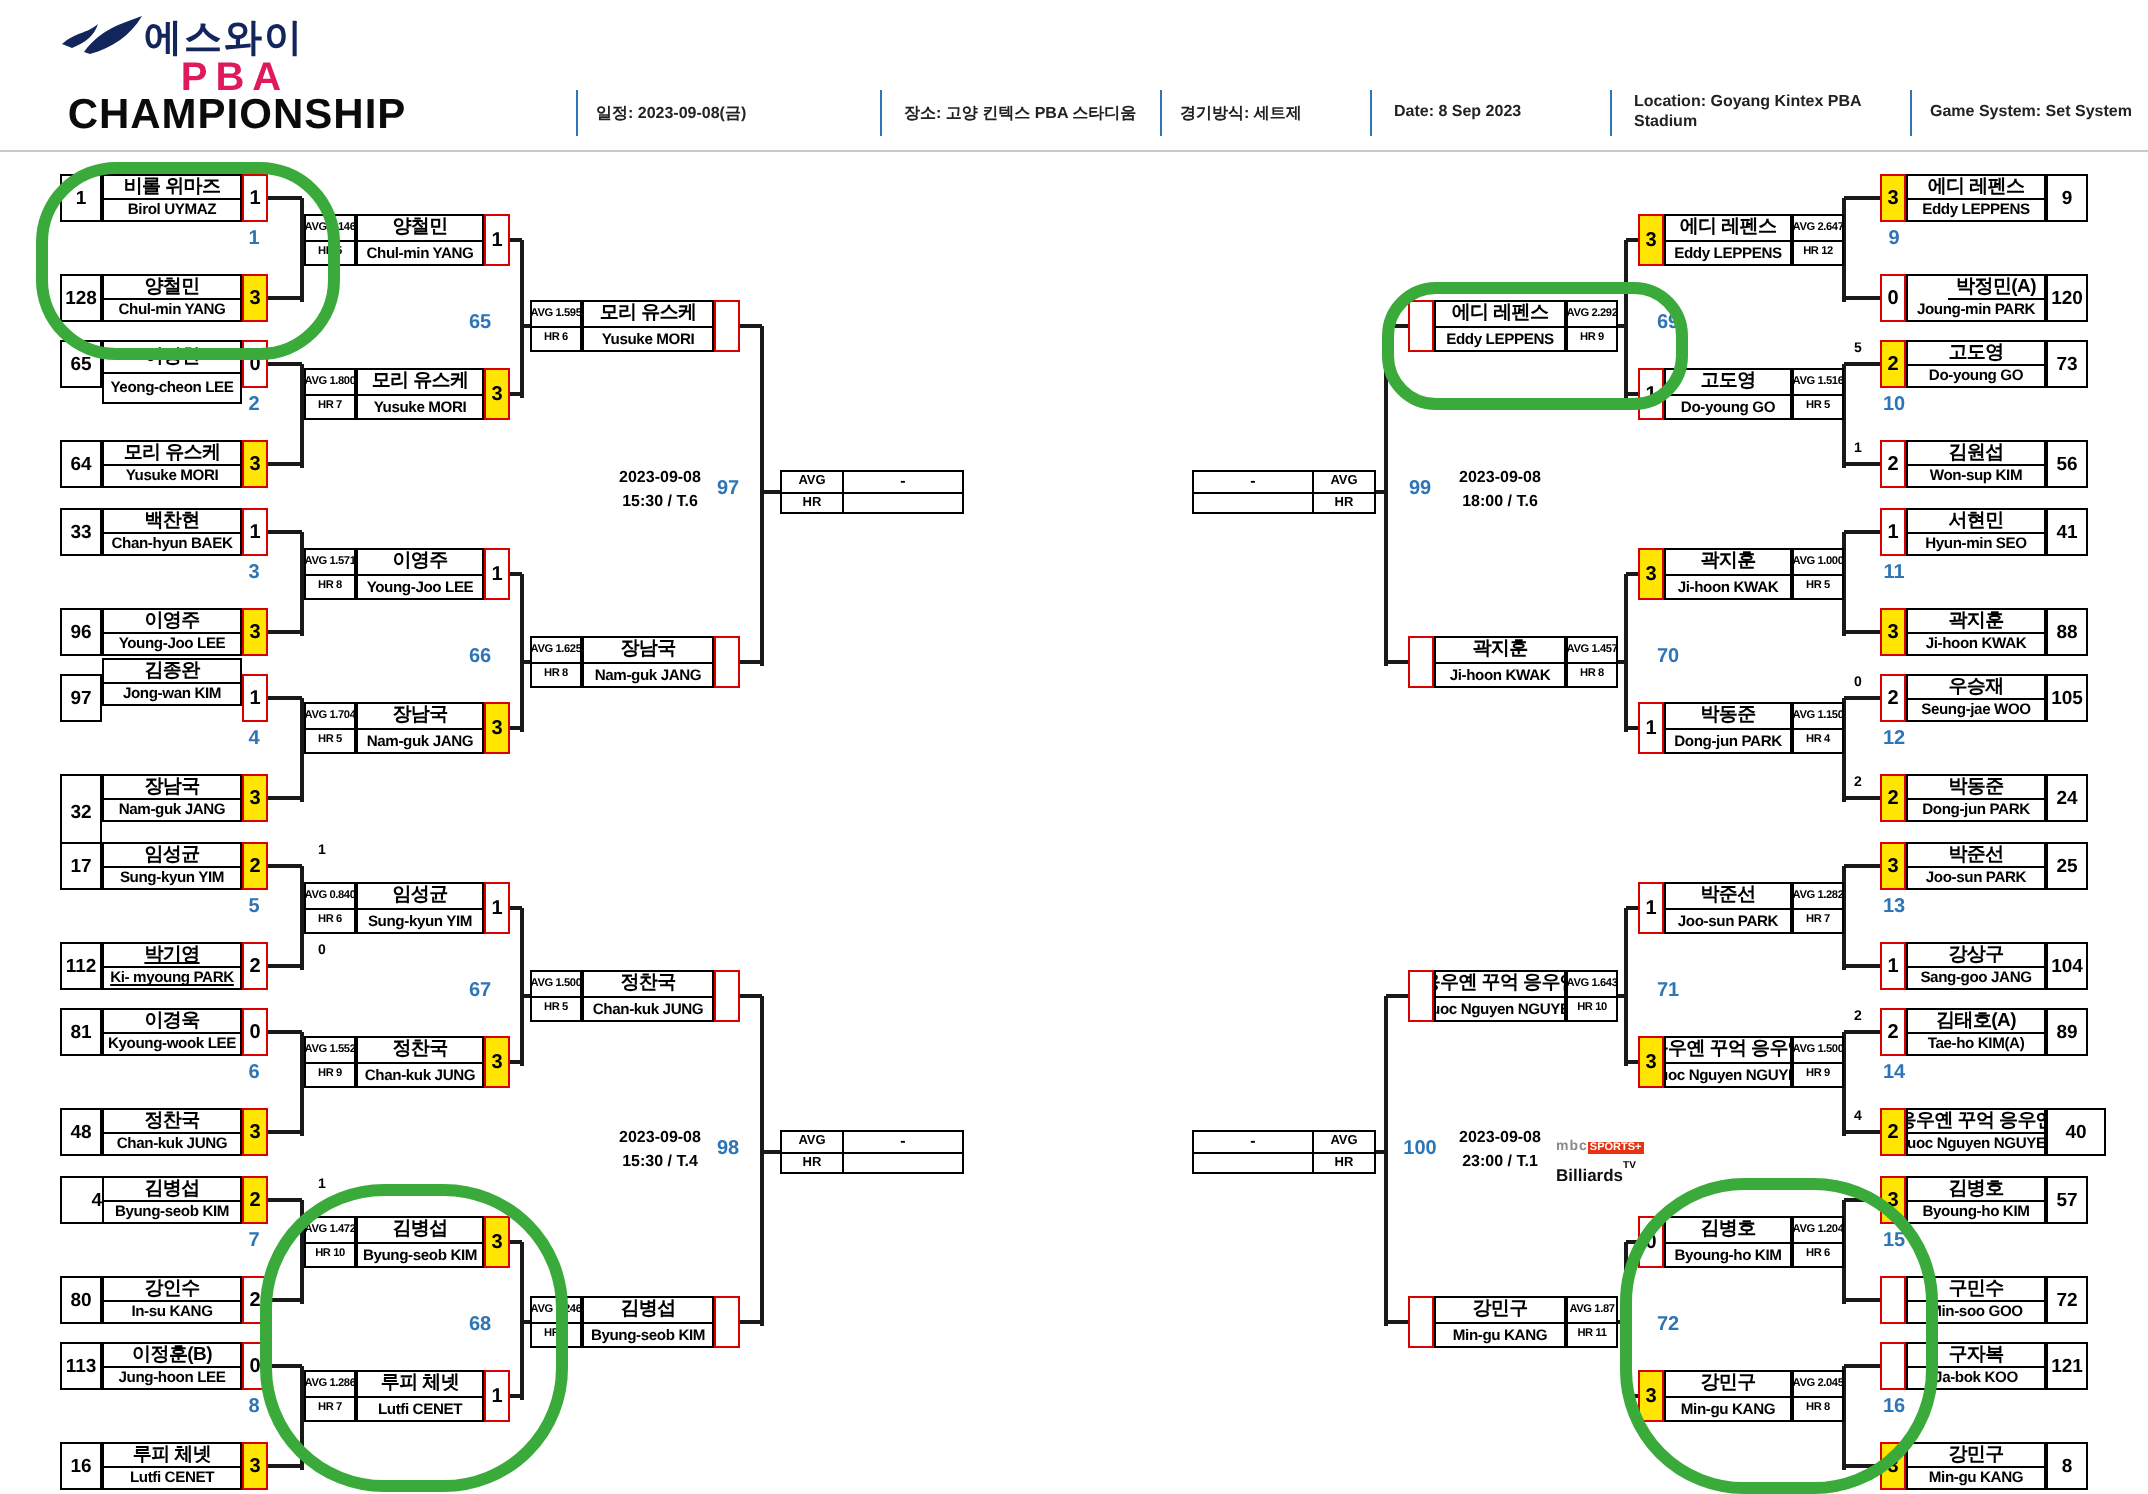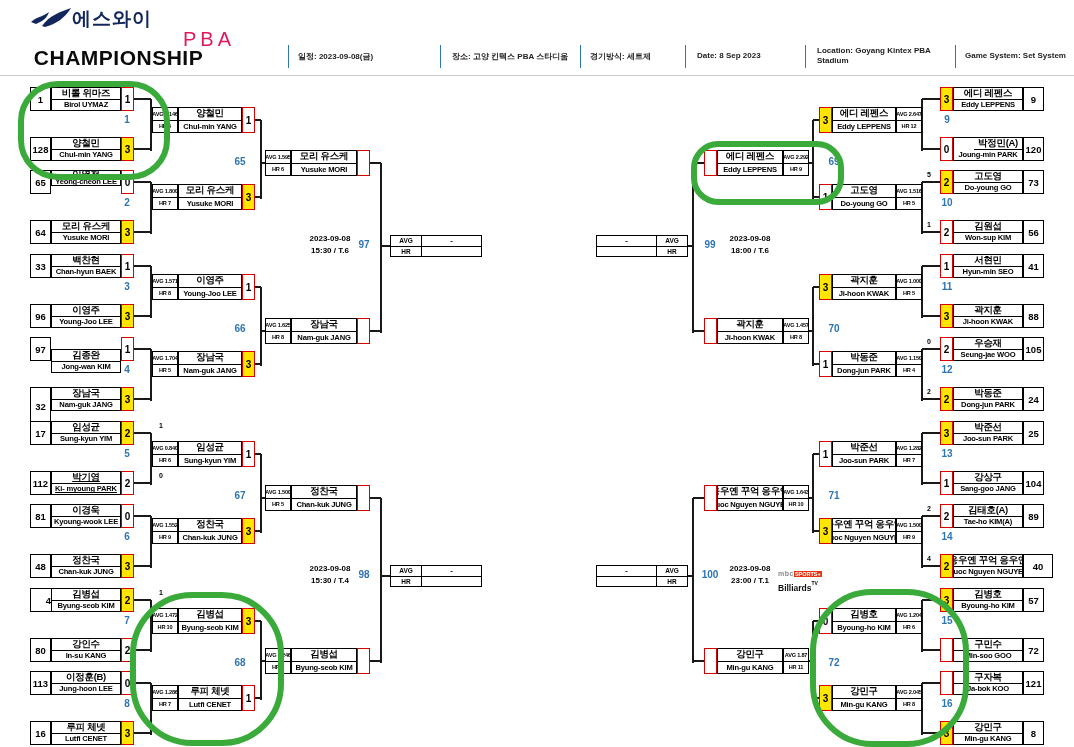--- a/index.html
+++ b/index.html
@@ -23,21 +23,21 @@
   .datetxt{position:absolute;font-size:8px;font-weight:bold;text-align:center;line-height:12px;white-space:nowrap;}
   .statlbl{font-size:6.5px;font-weight:bold;}
   .statval{font-size:8px;font-weight:bold;}
   .ellipse{position:absolute;border:6.5px solid #3aaa3a;pointer-events:none;}
   
   #title{position:absolute;left:295px;top:2px;width:779px;text-align:center;
          font-size:16px;font-weight:800;letter-spacing:-0.3px;}
   #bluebar{position:absolute;left:295px;top:22px;width:779px;height:16px;background:#1e4e79;
            color:#fff;font-size:11px;font-weight:bold;display:flex;align-items:center;justify-content:center;}
   .logo-kr{position:absolute;left:72px;top:6px;font-size:19px;font-weight:800;color:#12265c;letter-spacing:1px;}
-  .logo-pba{position:absolute;left:0px;top:28px;width:235px;text-align:right;font-size:20px;font-weight:400;
+  .logo-pba{position:absolute;left:0px;top:28px;width:235px;text-align:center;font-size:20px;font-weight:700;
             color:#e0195e;letter-spacing:4px;}
   .logo-ch{position:absolute;left:0px;top:46px;width:237px;text-align:center;font-size:21px;font-weight:900;
            color:#0b0b0b;letter-spacing:0.5px;}
   .info-sep{position:absolute;top:45px;width:1px;height:23px;background:#2e75b6;}
   .info-txt{position:absolute;top:51px;font-size:8px;font-weight:bold;color:#222;white-space:nowrap;}
   .info-wrap{white-space:normal;top:46px;line-height:10px;}
   #grayrule{position:absolute;left:0;top:75px;width:1074px;height:1px;background:#c9c9c9;}
   
   .bc{position:absolute;line-height:9px;white-space:nowrap;}
   .bc-mbc{font-size:7px;font-weight:900;color:#8a8a8a;letter-spacing:0.5px;}
@@ -88,21 +88,21 @@
       <div class="bx stack" style="left: 51px; top: 137px; width: 70px; height: 24px;">
         <div class="ctr row1 kr" style="flex: 1 1 0%;">양철민</div>
         <div class="ctr en" style="flex: 1 1 0%;">Chul-min YANG</div>
       </div>
       <div class="bx ctr scorebx win" style="left: 121px; top: 137px; width: 13px; height: 24px;">3</div>
       <div class="num" style="left: 119px; top: 114px; width: 16px;">1</div>
       <div class="line" style="left: 134px; top: 98.2px; width: 17px; height: 1.6px;"></div>
       <div class="line" style="left: 134px; top: 148.2px; width: 17px; height: 1.6px;"></div>
       <div class="line" style="left: 150.2px; top: 99px; width: 1.6px; height: 51.6px;"></div>
       <div class="bx ctr seedbx" style="left: 30px; top: 170px; width: 21px; height: 24px;">65</div>
-      <div class="bx stack" style="left: 51px; top: 170px; width: 70px; height: 16px;">
+      <div class="bx stack" style="left: 51px; top: 170px; width: 70px; height: 32px;">
         <div class="ctr row1 kr" style="flex: 1 1 0%;">이영천</div>
         <div class="ctr en" style="flex: 1 1 0%;">Yeong-cheon LEE</div>
       </div>
       <div class="bx ctr scorebx" style="left: 121px; top: 170px; width: 13px; height: 24px;">0</div>
       <div class="bx ctr seedbx" style="left: 30px; top: 220px; width: 21px; height: 24px;">64</div>
       <div class="bx stack" style="left: 51px; top: 220px; width: 70px; height: 24px;">
         <div class="ctr row1 kr" style="flex: 1 1 0%;">모리 유스케</div>
         <div class="ctr en" style="flex: 1 1 0%;">Yusuke MORI</div>
       </div>
       <div class="bx ctr scorebx win" style="left: 121px; top: 220px; width: 13px; height: 24px;">3</div>
@@ -120,21 +120,21 @@
       <div class="bx stack" style="left: 51px; top: 304px; width: 70px; height: 24px;">
         <div class="ctr row1 kr" style="flex: 1 1 0%;">이영주</div>
         <div class="ctr en" style="flex: 1 1 0%;">Young-Joo LEE</div>
       </div>
       <div class="bx ctr scorebx win" style="left: 121px; top: 304px; width: 13px; height: 24px;">3</div>
       <div class="num" style="left: 119px; top: 281px; width: 16px;">3</div>
       <div class="line" style="left: 134px; top: 265.2px; width: 17px; height: 1.6px;"></div>
       <div class="line" style="left: 134px; top: 315.2px; width: 17px; height: 1.6px;"></div>
       <div class="line" style="left: 150.2px; top: 266px; width: 1.6px; height: 51.6px;"></div>
       <div class="bx ctr seedbx" style="left: 30px; top: 337px; width: 21px; height: 24px;">97</div>
-      <div class="bx stack" style="left: 51px; top: 349px; width: 70px; height: 24px;">
+      <div class="bx stack" style="left: 51px; top: 329px; width: 70px; height: 24px;">
         <div class="ctr row1 kr" style="flex: 1 1 0%;">김종완</div>
         <div class="ctr en" style="flex: 1 1 0%;">Jong-wan KIM</div>
       </div>
       <div class="bx ctr scorebx" style="left: 121px; top: 337px; width: 13px; height: 24px;">1</div>
       <div class="bx ctr seedbx" style="left: 30px; top: 387px; width: 21px; height: 38px;">32</div>
       <div class="bx stack" style="left: 51px; top: 387px; width: 70px; height: 24px;">
         <div class="ctr row1 kr" style="flex: 1 1 0%;">장남국</div>
         <div class="ctr en" style="flex: 1 1 0%;">Nam-guk JANG</div>
       </div>
       <div class="bx ctr scorebx win" style="left: 121px; top: 387px; width: 13px; height: 24px;">3</div>

